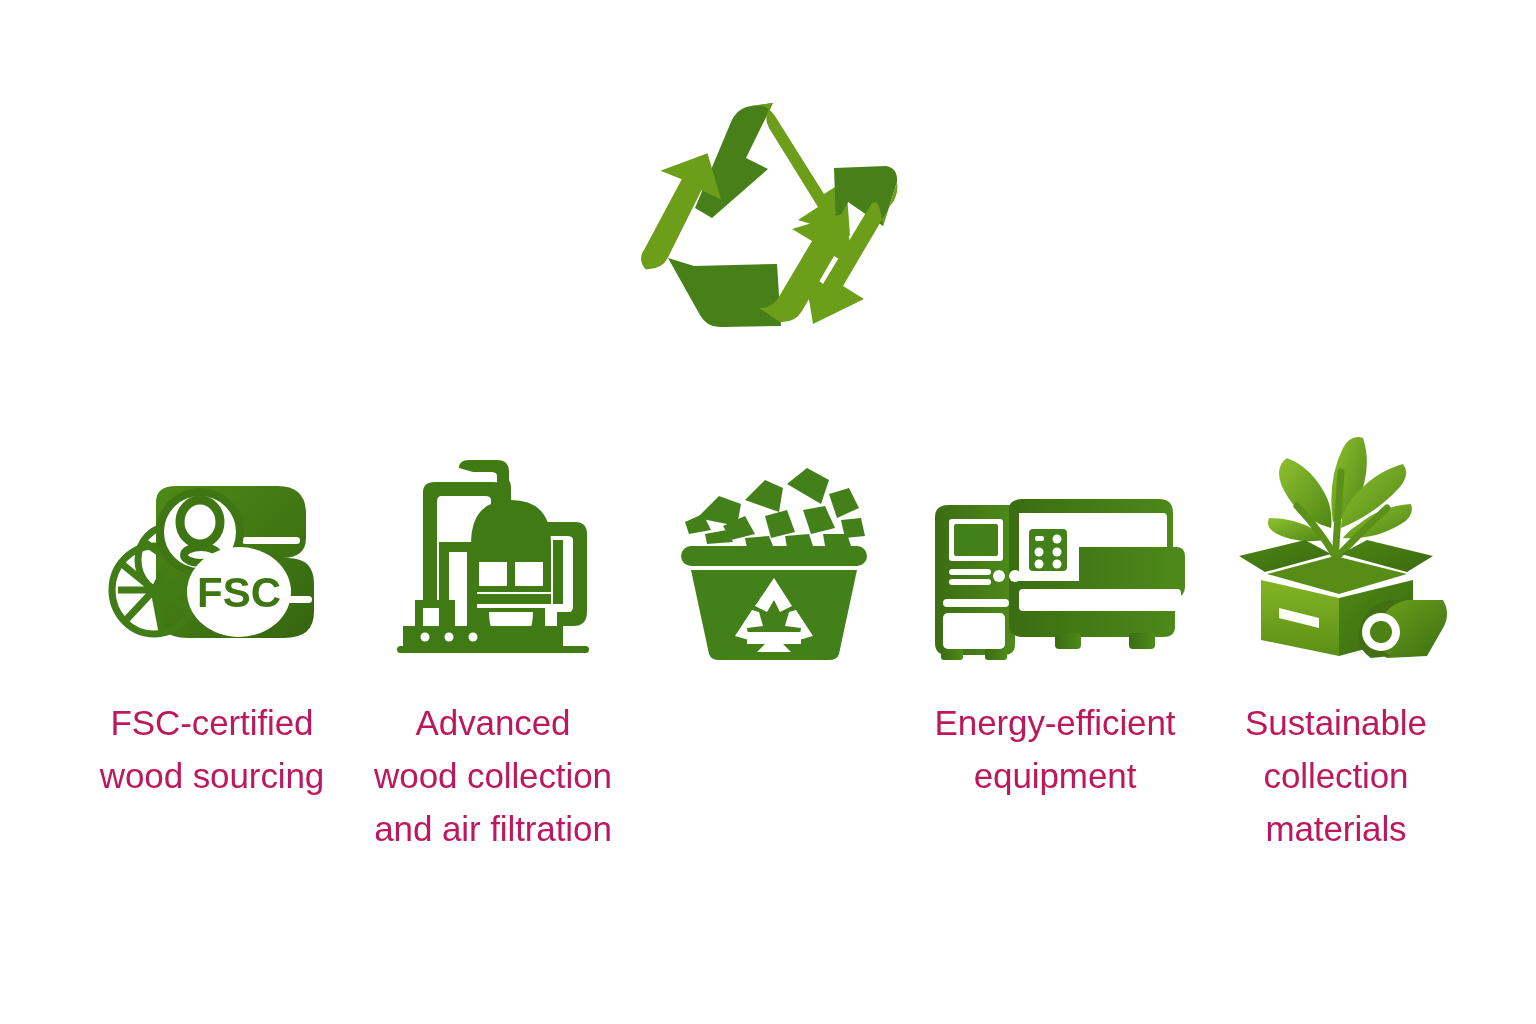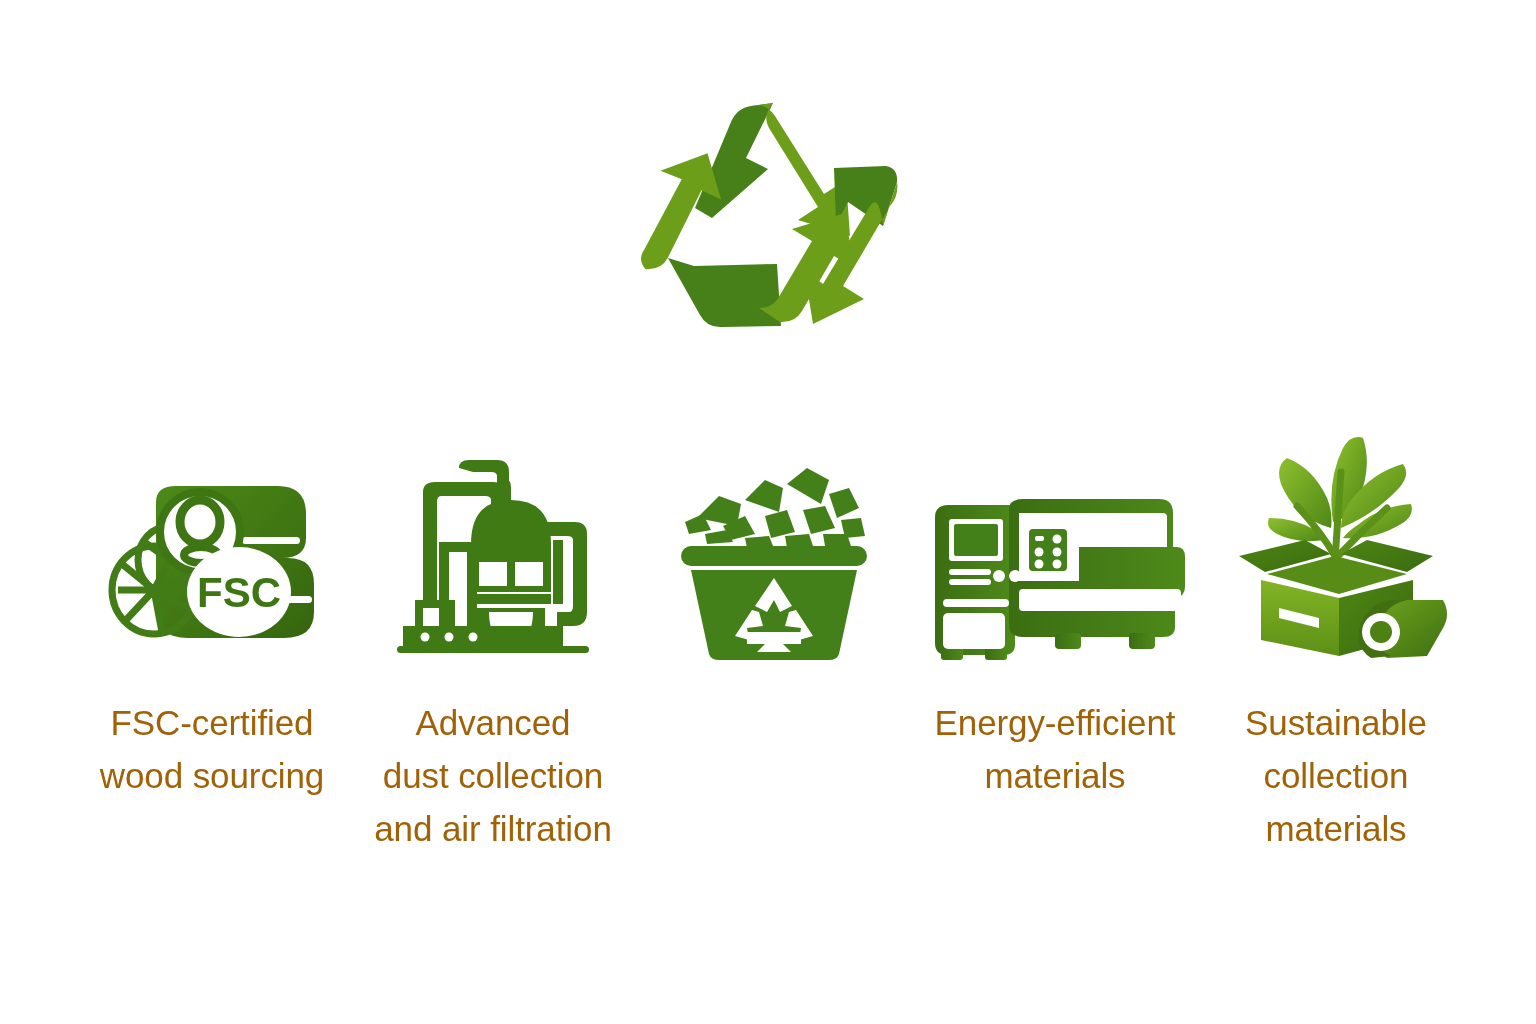--- a/index.html
+++ b/index.html
@@ -53,21 +53,21 @@
     align-items: flex-end;
     justify-content: center;
   }
   .pillar-icon svg { display: block; }
   .pillar-caption {
     margin-top: 36px;
     text-align: center;
     font-size: 35px;
     line-height: 1.52;
     letter-spacing: -0.1px;
-    color: #a16207;
+    color: #be185d;
     white-space: pre-line;
   }
 </style>
 </head>
 <body>
 
 <div class="board">
 
   <div class="hero">
     <svg width="260" height="245" viewBox="0 0 260 245">
@@ -166,21 +166,21 @@
             <path d="M158 78 L172 78 L172 146 L158 146 Z" fill="#ffffff"></path>
             <path d="M160 80 L170 80 L170 144 L160 144 Z"></path>
 
             <circle cx="32" cy="177" r="4.5" fill="#ffffff"></circle>
             <circle cx="56" cy="177" r="4.5" fill="#ffffff"></circle>
             <circle cx="80" cy="177" r="4.5" fill="#ffffff"></circle>
           </g>
         </svg>
       </div>
       <div class="pillar-caption">Advanced
-dust collection
+wood collection
 and air filtration</div>
     </div>
 
     <div class="pillar">
       <div class="pillar-icon">
         <svg width="190" height="200" viewBox="0 0 190 200">
           <g fill="#43801a">
 
             <path d="M18 58 L40 36 L62 44 L58 66 Z"></path>
             <path d="M66 40 L86 20 L104 28 L100 52 Z"></path>
@@ -253,21 +253,21 @@
             <circle cx="116" cy="57" r="4.5"></circle>
             <circle cx="134" cy="57" r="4.5"></circle>
             <circle cx="116" cy="69" r="4.5"></circle>
             <circle cx="134" cy="69" r="4.5"></circle>
           </g>
 
           <rect x="96" y="94" width="162" height="22" rx="4" fill="#ffffff"></rect>
         </svg>
       </div>
       <div class="pillar-caption">Energy-efficient
-materials</div>
+equipment</div>
     </div>
 
     <div class="pillar">
       <div class="pillar-icon">
         <svg width="230" height="228" viewBox="0 0 230 228">
           <defs>
             <linearGradient id="gBoxF" x1="0" y1="0" x2="0" y2="1">
               <stop offset="0" stop-color="#83b426"></stop>
               <stop offset="1" stop-color="#5c8f16"></stop>
             </linearGradient>

